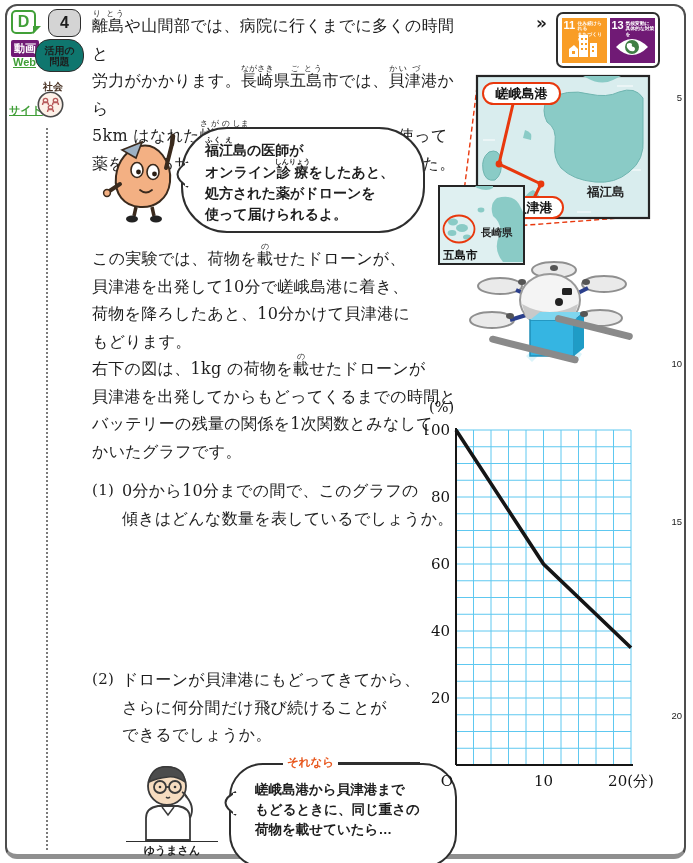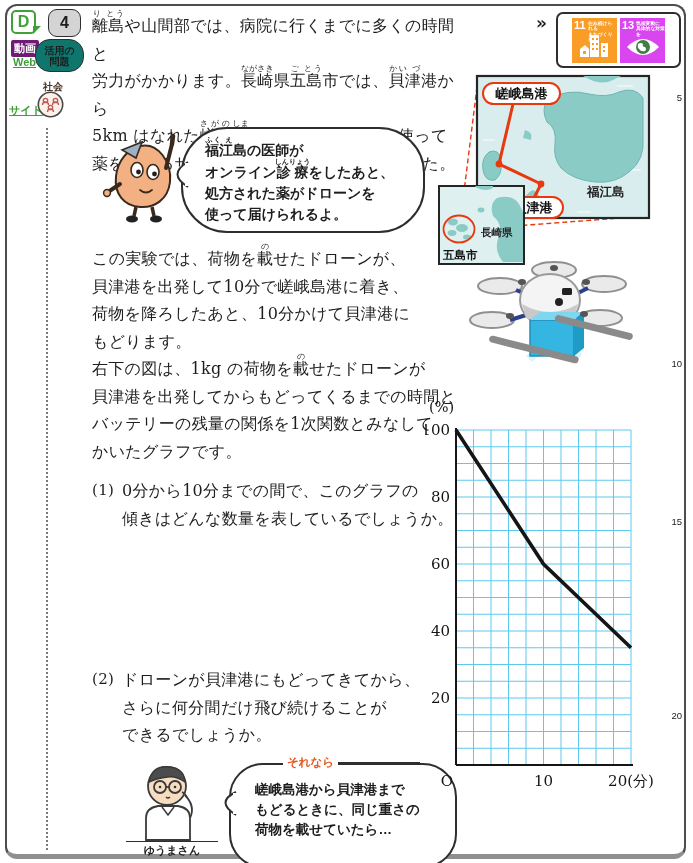--- a/index.html
+++ b/index.html
@@ -70,21 +70,21 @@
     color:#e8571d; font-family:"Liberation Sans",sans-serif; font-weight:bold; font-size:11.5px; z-index:3;}
   .sorenara-line { position:absolute; left:330px; top:762px; width:90px; height:0;
     border-top:1.6px solid #2e2e2e; z-index:2;}
   .mascot { position:absolute; left:96px; top:128px; }
   .yuma { position:absolute; left:124px; top:760px; }
   .yuma-name { position:absolute; left:126px; top:841px; width:92px; border-top:1.6px solid #2e2e2e;
     text-align:center; font-family:"Liberation Sans",sans-serif; font-weight:bold; font-size:11px; padding-top:1px;}
   
   .sdg-arrow { position:absolute; left:536px; top:13px; font-size:17px; font-weight:bold;
     font-family:"DejaVu Sans",sans-serif; }
-  .sdg-panel { position:absolute; left:556px; top:12px; width:125px; height:56px;
+  .sdg-panel { position:absolute; left:556px; top:12px; width:104px; height:56px;
     border:2px solid #2e2e2e; border-radius:7px; background:#fff; display:flex;
     align-items:center; justify-content:center; gap:3px; }
   .sdg-tile { width:45px; height:45px; position:relative; color:#fff;
     font-family:"Liberation Sans",sans-serif; overflow:hidden;}
   .sdg-num { position:absolute; left:2px; top:1px; font-size:11px; font-weight:bold; }
   .sdg-label { position:absolute; left:16px; top:3px; font-size:4.8px; line-height:5.5px; font-weight:bold; white-space:pre-line;}
   .sdg-glyph { position:absolute; left:0; right:0; bottom:2px; text-align:center; }
   .map-figure { position:absolute; left:437px; top:70px; }
   .drone-figure { position:absolute; left:458px; top:258px; }
   .drone-caption { position:absolute; left:455px; top:371px; width:190px; text-align:center;
@@ -211,21 +211,21 @@
               <rect x="14" y="13" width="2" height="2"></rect>
                 <rect x="18" y="13" width="2" height="2"></rect>
               <rect x="25" y="11" width="2" height="2"></rect>
                 <rect x="25" y="15" width="2" height="2"></rect>
               <rect x="5" y="16" width="3" height="3"></rect>
             </g>
           </g>
         </svg>
       </span>
     </div>
-    <div class="sdg-tile" style="background:#d946ef;padding-left:12px;">
+    <div class="sdg-tile" style="background:#701a75;padding-left:12px;">
       <span class="sdg-num">13</span>
       <span class="sdg-label">気候変動に
 具体的な対策を</span>
       <span class="sdg-glyph">
         <svg width="36" height="20" viewBox="0 0 36 20">
           <path d="M2,10 Q18,-6 34,10 Q18,26 2,10 Z" fill="#fff"></path>
           <circle cx="18" cy="10" r="7" fill="#3F7E44"></circle>
           <path d="M13,7 q3,-2 5,0 q-1,3 2,3 q2,2 0,4 q-4,1 -6,-2 q-2,-2 -1,-5 Z" fill="#fff"></path>
         </svg>
       </span>

